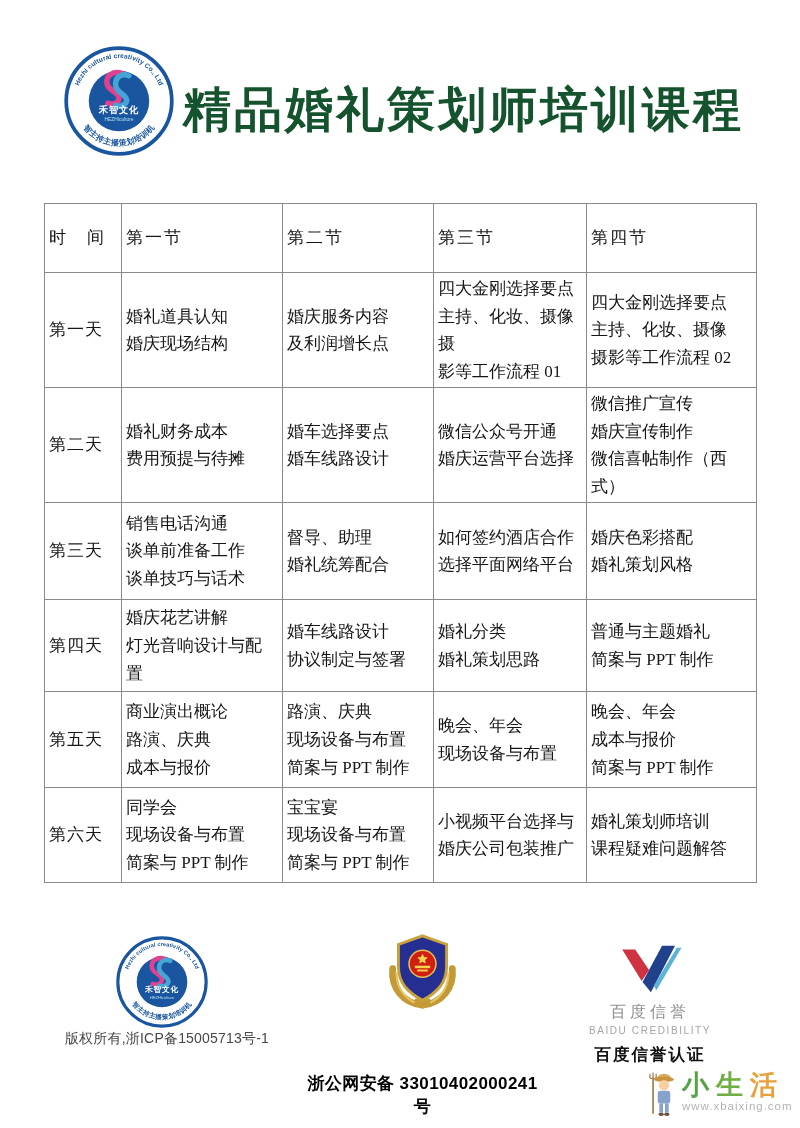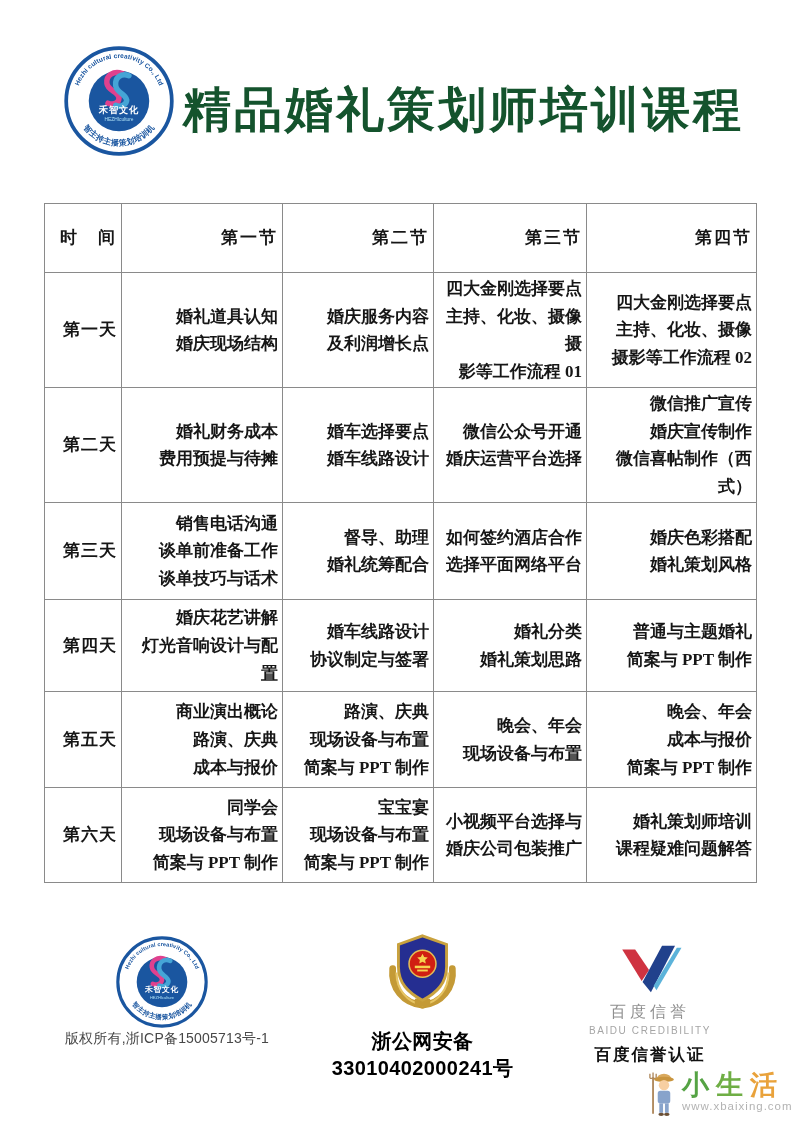--- a/index.html
+++ b/index.html
@@ -20,42 +20,42 @@
     letter-spacing:3px; line-height:60px; white-space:nowrap;
   }
 
   
   table.course {
     position:absolute; left:44px; top:203px; width:712px; height:640px;
     border-collapse:collapse; table-layout:fixed;
     font-family:"Liberation Serif","DejaVu Serif",serif;
   }
   table.course th, table.course td {
-    border:1px solid #8a8a8a; text-align:right; vertical-align:middle;
+    border:1px solid #8a8a8a; text-align:left; vertical-align:middle;
     color:#161616; font-size:17px; line-height:1.62; white-space:pre-line;
-    padding:2px 4px; font-weight:bold;
+    padding:2px 4px; font-weight:normal;
   }
   table.course th { letter-spacing:2px; }
   td.day {
     vertical-align:top; padding-top:25px; font-size:18px; letter-spacing:1px;
   }
   tr.hdr   { height:69px; }
   tr.r1 { height:96px; } tr.r2 { height:95px; } tr.r3 { height:97px; }
   tr.r4 { height:92px; } tr.r5 { height:96px; } tr.r6 { height:95px; }
 
   
   .logo-footer { position:absolute; left:116px; top:936px; width:92px; height:92px; }
   .copyright {
     position:absolute; left:62px; top:1030px; width:210px; text-align:center;
     font-size:14px; color:#474747; letter-spacing:0.2px;
   }
   .police-badge { position:absolute; left:384px; top:931px; width:77px; height:79px; }
   .police-text {
-    position:absolute; left:300px; top:1028px; width:245px; text-align:center;
-    font-size:20px; font-weight:bold; color:#000000; letter-spacing:0.4px;
+    position:absolute; left:300px; top:1072px; width:245px; text-align:center;
+    font-size:17px; font-weight:bold; color:#000000; letter-spacing:0.4px;
   }
   .baidu-block {
     position:absolute; left:585px; top:944px; width:130px;
     display:flex; flex-direction:column; align-items:center;
   }
   .baidu-v { width:68px; height:50px; }
   .baidu-name { font-size:16px; color:#8f8f8f; letter-spacing:4px; margin-top:8px; }
   .baidu-name-en { font-size:10px; color:#a5a5a5; letter-spacing:1.6px; margin-top:2px; }
   .baidu-cert { font-size:16.5px; color:#111111; font-weight:bold; letter-spacing:2px; margin-top:8px;text-align:right; }
 

